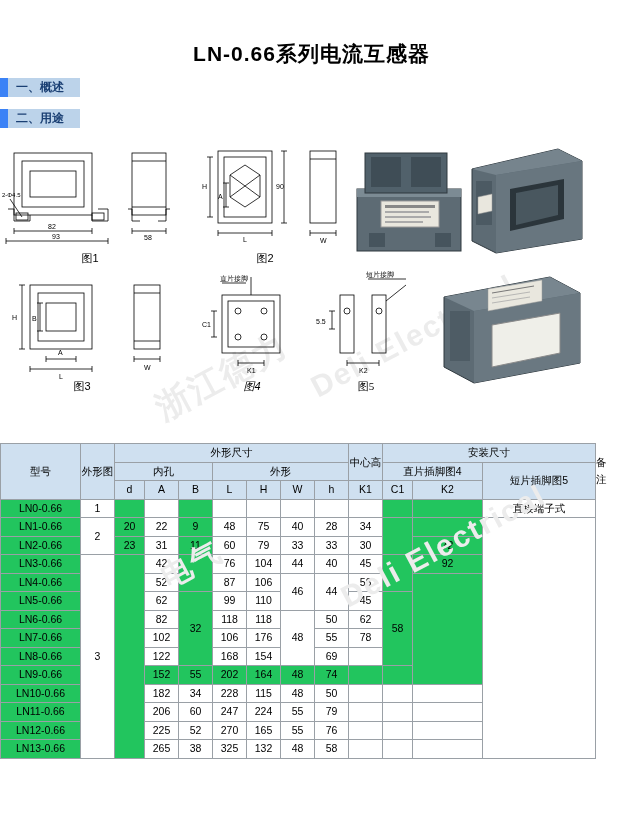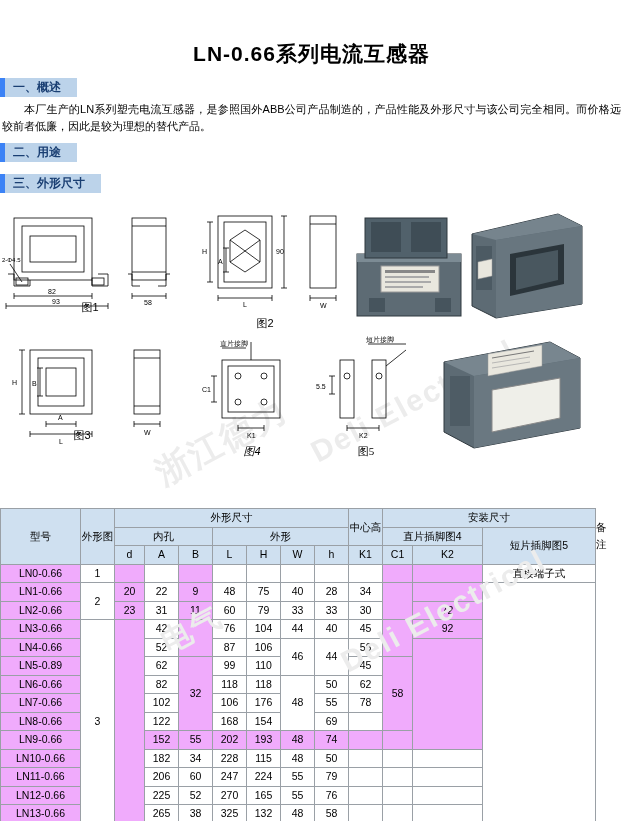--- a/index.html
+++ b/index.html
@@ -20,21 +20,21 @@
     font-weight:bold;
     letter-spacing:1px;
     padding-top:12px;
     padding-bottom:9px;
   }
 
   
   .sec-head{
     display:inline-block;
     background:#bcd3ea;
-    border-left:5px solid #3b82f6;
+    border-left:8px solid #3b82f6;
     font-size:12px;
     font-weight:bold;
     color:#1a3f73;
     padding:2px 16px 2px 8px;
     margin:0 0 4px 0;
     line-height:15px;
   }
   .sec-block{margin-bottom:7px;}
   .para{
     font-size:11px;
@@ -84,42 +84,38 @@
   }
   table.spec th, table.spec td{
     border:1px solid #9aa0a6;
     text-align:center;
     padding:0;
     height:17.5px;
     line-height:17px;
     font-weight:normal;
   }
   table.spec th{background:#cfe0f0;font-weight:normal;}
-  td.model{background:#f0abfc;text-align:center;}
+  td.model{background:#22c55e;text-align:center;}
   td.plain{background:#ffffff;}
 </style>
 </head>
 <body>
 
 <div class="page">
 
   <div class="doc-title">LN-0.66系列电流互感器</div>
 
   <div class="sec-block">
     <div class="sec-head">一、概述</div>
-    <p class="para indent">本厂生产的LN系列塑壳电流互感器，是参照国外ABB公司产品制造的，产品性能及外形尺寸与该公司完全相同。而价格远较前者低廉，因此是较为理想的替代产品。</p>
   </div>
 
   <div class="sec-block">
     <div class="sec-head">二、用途</div>
   </div>
 
-  <div class="sec-block">
-    <div class="sec-head">三、外形尺寸</div>
-  </div>
 
   <div class="figures">
 
     <div class="watermark wm1">浙江德力</div>
     <div class="watermark wm2">Deli Electrical</div>
     <div class="watermark wm3">电气</div>
     <div class="watermark wm4">Deli Electrical</div>
 
     <svg class="draw" style="left:0px;top:0px;" width="130" height="120" viewBox="0 0 130 120">
       <g fill="none" stroke="#000" stroke-width="0.8">
@@ -216,21 +212,21 @@
         <polygon points="6,28 92,8 116,20 116,98 30,112 6,100" fill="#5d6b74" stroke="#2f383e"></polygon>
         <polygon points="6,28 92,8 116,20 30,34" fill="#76848d"></polygon>
         <polygon points="30,34 116,20 116,98 30,112" fill="#68767f"></polygon>
         <polygon points="44,48 98,38 98,78 44,90" fill="#2b353b"></polygon>
         <polygon points="50,52 92,44 92,74 50,84" fill="#49575f"></polygon>
         <rect x="10" y="40" width="16" height="44" fill="#4c5a63"></rect>
         <polygon points="12,56 26,53 26,70 12,73" fill="#e9e7de" stroke="#999" stroke-width="0.5"></polygon>
       </svg>
     </div>
 
-    <div class="fig-caption" style="left:70px;top:96px;">图1</div>
+    <div class="fig-caption" style="left:70px;top:112px;">图1</div>
     <div class="fig-caption" style="left:245px;top:112px;">图2</div>
 
     <svg class="draw" style="left:6px;top:136px;" width="120" height="110" viewBox="0 0 120 110">
       <g fill="none" stroke="#000" stroke-width="0.8">
         <rect x="24" y="10" width="62" height="64"></rect>
         <rect x="32" y="18" width="46" height="48"></rect>
         <rect x="40" y="28" width="30" height="28"></rect>
         <line x1="16" y1="10" x2="16" y2="74"></line>
         <line x1="13" y1="10" x2="19" y2="10"></line>
         <line x1="13" y1="74" x2="19" y2="74"></line>
@@ -311,21 +307,21 @@
         <polygon points="44,44 150,26 150,96 44,116" fill="#6a7881"></polygon>
         <polygon points="62,58 130,46 130,86 62,100" fill="#efefe9" stroke="#8a8a8a"></polygon>
         <rect x="20" y="44" width="20" height="50" fill="#4e5c65"></rect>
         <polygon points="58,22 112,13 112,34 58,44" fill="#e9e7de" stroke="#999" stroke-width="0.5"></polygon>
         <line x1="62" y1="26" x2="104" y2="19" stroke="#777" stroke-width="1"></line>
         <line x1="62" y1="31" x2="100" y2="25" stroke="#aaa" stroke-width="0.8"></line>
         <line x1="62" y1="36" x2="100" y2="30" stroke="#aaa" stroke-width="0.8"></line>
       </svg>
     </div>
 
-    <div class="fig-caption" style="left:62px;top:224px;">图3</div>
+    <div class="fig-caption" style="left:62px;top:240px;">图3</div>
     <div class="fig-caption" style="left:232px;top:240px;font-style:italic;">图4</div>
     <div class="fig-caption" style="left:346px;top:240px;font-family:Liberation Serif, serif;">图5</div>
   </div>
 
   <table class="spec">
     <colgroup>
       <col style="width:80px">
         <col style="width:34px">
       <col style="width:30px">
         <col style="width:34px">
@@ -435,21 +431,21 @@
         <td class="plain">52</td>
         <td class="plain">87</td>
         <td class="plain">106</td>
         <td class="plain" rowspan="2">46</td>
         <td class="plain" rowspan="2">44</td>
         <td class="plain">56</td>
         <td class="model" rowspan="6"></td>
       </tr>
 
       <tr>
-        <td class="model">LN5-0.89</td>
+        <td class="model">LN5-0.66</td>
         <td class="plain">62</td>
         <td class="model" rowspan="4">32</td>
         <td class="plain">99</td>
         <td class="plain">110</td>
         <td class="plain">45</td>
         <td class="model" rowspan="4">58</td>
       </tr>
 
       <tr>
         <td class="model">LN6-0.66</td>
@@ -477,21 +473,21 @@
         <td class="plain">154</td>
         <td class="plain">69</td>
         <td class="plain"></td>
       </tr>
 
       <tr>
         <td class="model">LN9-0.66</td>
         <td class="model">152</td>
         <td class="model">55</td>
         <td class="model">202</td>
-        <td class="model">193</td>
+        <td class="model">164</td>
         <td class="model">48</td>
         <td class="model">74</td>
         <td class="model"></td>
         <td class="model"></td>
         <td class="model"></td>
       </tr>
 
       <tr>
         <td class="model">LN10-0.66</td>
         <td class="plain">182</td>

